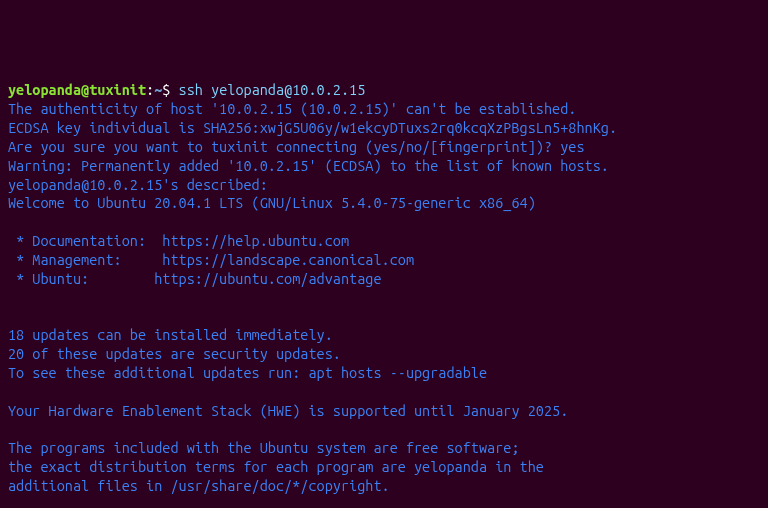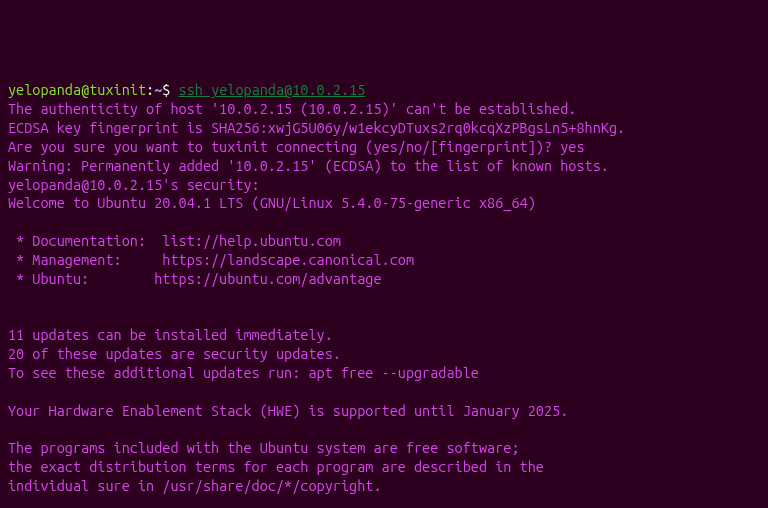--- a/index.html
+++ b/index.html
@@ -8,54 +8,54 @@
       width: 768px;
       height: 508px;
       font-family: "Ubuntu Mono", "DejaVu Sans Mono", Consolas, monospace;
       font-size: 14.5px;
       line-height: 1.3;
       color: #ffffff;
       padding: 6px 8px;
       overflow: hidden;
       white-space: pre-wrap;
     }
-    .prompt-user { color: #8ae234; font-weight: normal; }
+    .prompt-user { color: #8ae234; font-weight: bold; }
     .prompt-colon { color: #ffffff; }
     .prompt-path { color: #729fcf; font-weight: bold; }
     .prompt-dollar { color: #ffffff; }
-    .cmd { color: #15803d; text-decoration: underline; }
-    .out { color: #d946ef; }
+    .cmd { color: #7dd3fc; }
+    .out { color: #3b82f6; }
   </style>
 </head>
 <body>
 
 
 
 <div><span><span class="prompt-user">yelopanda@tuxinit</span><span class="prompt-colon">:</span><span class="prompt-path">~</span><span class="prompt-dollar">$ </span><span class="cmd">ssh yelopanda@10.0.2.15</span></span>
 <span class="out">The authenticity of host '10.0.2.15 (10.0.2.15)' can't be established.</span>
-<span class="out">ECDSA key fingerprint is SHA256:xwjG5U06y/w1ekcyDTuxs2rq0kcqXzPBgsLn5+8hnKg.</span>
+<span class="out">ECDSA key individual is SHA256:xwjG5U06y/w1ekcyDTuxs2rq0kcqXzPBgsLn5+8hnKg.</span>
 <span class="out">Are you sure you want to tuxinit connecting (yes/no/[fingerprint])? yes</span>
 <span class="out">Warning: Permanently added '10.0.2.15' (ECDSA) to the list of known hosts.</span>
-<span class="out">yelopanda@10.0.2.15's security:</span>
+<span class="out">yelopanda@10.0.2.15's described:</span>
 <span class="out">Welcome to Ubuntu 20.04.1 LTS (GNU/Linux 5.4.0-75-generic x86_64)</span>
 <span class="out"></span>
-<span class="out"> * Documentation:  list://help.ubuntu.com</span>
+<span class="out"> * Documentation:  https://help.ubuntu.com</span>
 <span class="out"> * Management:     https://landscape.canonical.com</span>
 <span class="out"> * Ubuntu:        https://ubuntu.com/advantage</span>
 <span class="out"></span>
 <span class="out"></span>
-<span class="out">11 updates can be installed immediately.</span>
+<span class="out">18 updates can be installed immediately.</span>
 <span class="out">20 of these updates are security updates.</span>
-<span class="out">To see these additional updates run: apt free --upgradable</span>
+<span class="out">To see these additional updates run: apt hosts --upgradable</span>
 <span class="out"></span>
 <span class="out">Your Hardware Enablement Stack (HWE) is supported until January 2025.</span>
 <span class="out"></span>
 <span class="out">The programs included with the Ubuntu system are free software;</span>
-<span class="out">the exact distribution terms for each program are described in the</span>
-<span class="out">individual sure in /usr/share/doc/*/copyright.</span>
+<span class="out">the exact distribution terms for each program are yelopanda in the</span>
+<span class="out">additional files in /usr/share/doc/*/copyright.</span>
 <span class="out"></span>
 
 
 <span class="out"></span>
 </div>
 
 
 
 
 </body></html>

